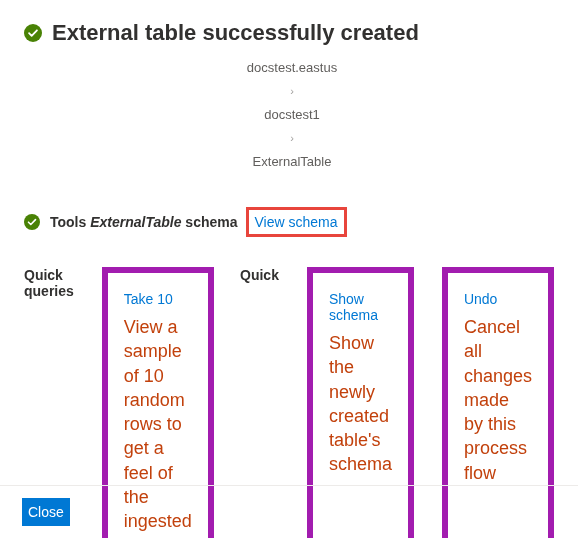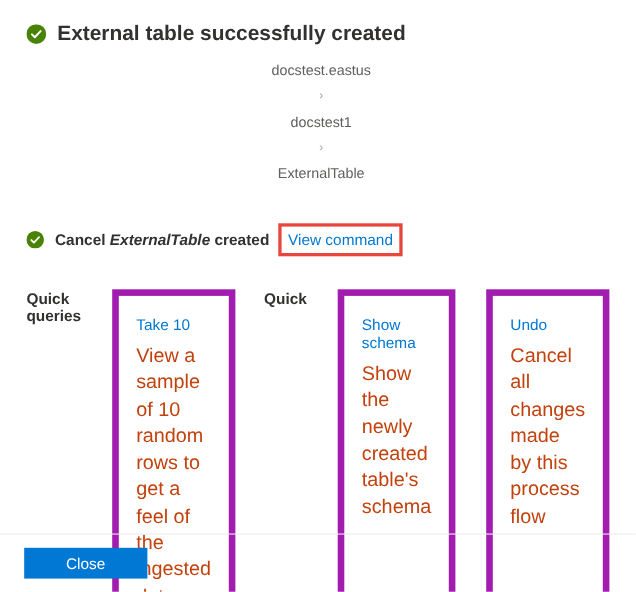--- a/index.html
+++ b/index.html
@@ -20,21 +20,21 @@
     }
     .success-icon-lg {
       width: 18px; height: 18px;
       flex-shrink: 0;
     }
     .success-icon-sm {
       width: 16px; height: 16px;
       flex-shrink: 0;
     }
     .heading {
-      font-size: 19px;
+      font-size: 22px;
       font-weight: 600;
       color: #323130;
     }
     .breadcrumb {
       display: flex;
       align-items: center;
       gap: 10px;
       font-size: 13px;
       color: #605e5c;
       margin-left: 6px;
@@ -92,21 +92,21 @@
       position: absolute;
       left: 0; right: 0; bottom: 0;
       border-top: 1px solid #edebe9;
       padding: 12px 22px;
     }
     .close-btn {
       background: #0078d4;
       color: #fff;
       border: none;
       font-size: 14px;
-      padding: 6px 38px;
+      padding: 6px 6px;
       cursor: pointer;
       font-family: inherit;
     }
   </style>
 </head>
 <body>
 
 <div class="content">
   <div class="header-row">
     <svg class="success-icon-lg" viewBox="0 0 16 16">
@@ -123,23 +123,23 @@
     <span class="chevron">›</span>
     <span>ExternalTable</span>
   </nav>
 
   <div class="status-row">
     <svg class="success-icon-sm" viewBox="0 0 16 16">
       <circle cx="8" cy="8" r="8" fill="#498205"></circle>
       <path d="M4.5 8.2 L6.8 10.5 L11.5 5.6" stroke="#fff" stroke-width="1.6" fill="none" stroke-linecap="round" stroke-linejoin="round"></path>
     </svg>
     <span class="status-text">
-      <span>Cancel </span><span class="italic">ExternalTable</span><span> created</span>
+      <span>Tools </span><span class="italic">ExternalTable</span><span> schema</span>
     </span>
-    <a href="#" class="view-cmd">View command</a>
+    <a href="#" class="view-cmd">View schema</a>
   </div>
 
   <div class="columns">
     <div class="col">
       <div class="col-title">Quick queries</div>
       <div class="card">
         <div class="card-title">Take 10</div>
         <div class="card-desc">View a sample of 10 random rows to get a feel of the ingested data</div>
       </div>
     </div>

